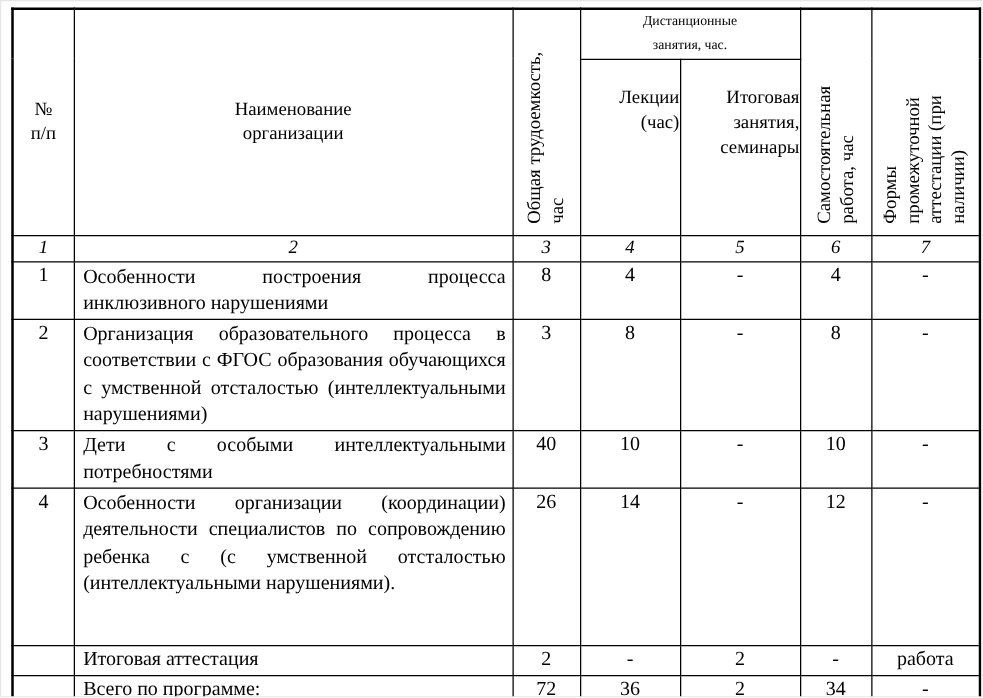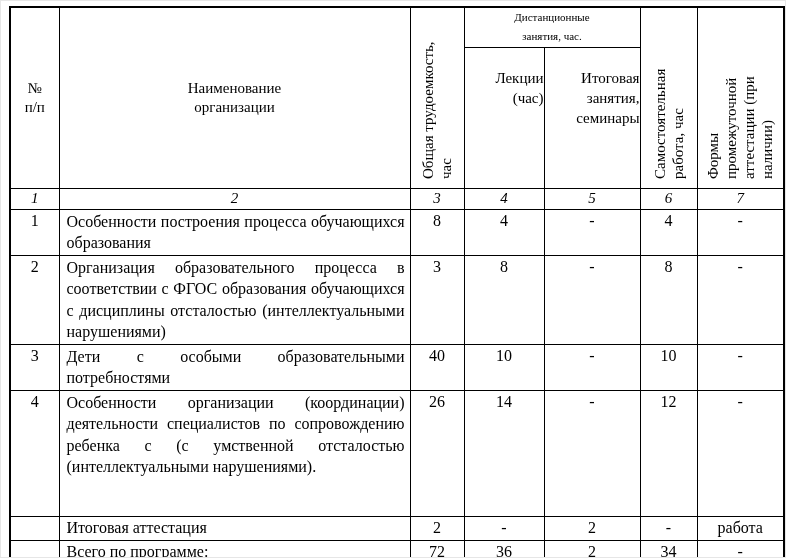--- a/index.html
+++ b/index.html
@@ -169,39 +169,39 @@
         <td>2</td>
         <td>3</td>
         <td>4</td>
         <td>5</td>
         <td>6</td>
         <td>7</td>
       </tr>
 
       <tr class="r1">
         <td class="cell-num">1</td>
-        <td class="cell-name">Особенности построения процесса обучающихся образования</td>
+        <td class="cell-name">Особенности построения процесса инклюзивного нарушениями</td>
         <td class="cell-val">8</td>
         <td class="cell-val">4</td>
         <td class="cell-val">-</td>
         <td class="cell-val">4</td>
         <td class="cell-val">-</td>
       </tr>
       <tr class="r2">
         <td class="cell-num">2</td>
-        <td class="cell-name">Организация образовательного процесса в соответствии с ФГОС образования обучающихся с дисциплины отсталостью (интеллектуальными нарушениями)</td>
+        <td class="cell-name">Организация образовательного процесса в соответствии с ФГОС образования обучающихся с умственной отсталостью (интеллектуальными нарушениями)</td>
         <td class="cell-val">3</td>
         <td class="cell-val">8</td>
         <td class="cell-val">-</td>
         <td class="cell-val">8</td>
         <td class="cell-val">-</td>
       </tr>
       <tr class="r3">
         <td class="cell-num">3</td>
-        <td class="cell-name">Дети с особыми образовательными потребностями</td>
+        <td class="cell-name">Дети с особыми интеллектуальными потребностями</td>
         <td class="cell-val">40</td>
         <td class="cell-val">10</td>
         <td class="cell-val">-</td>
         <td class="cell-val">10</td>
         <td class="cell-val">-</td>
       </tr>
       <tr class="r4">
         <td class="cell-num">4</td>
         <td class="cell-name">Особенности организации (координации) деятельности специалистов по сопровождению ребенка с (с умственной отсталостью (интеллектуальными нарушениями).</td>
         <td class="cell-val">26</td>

